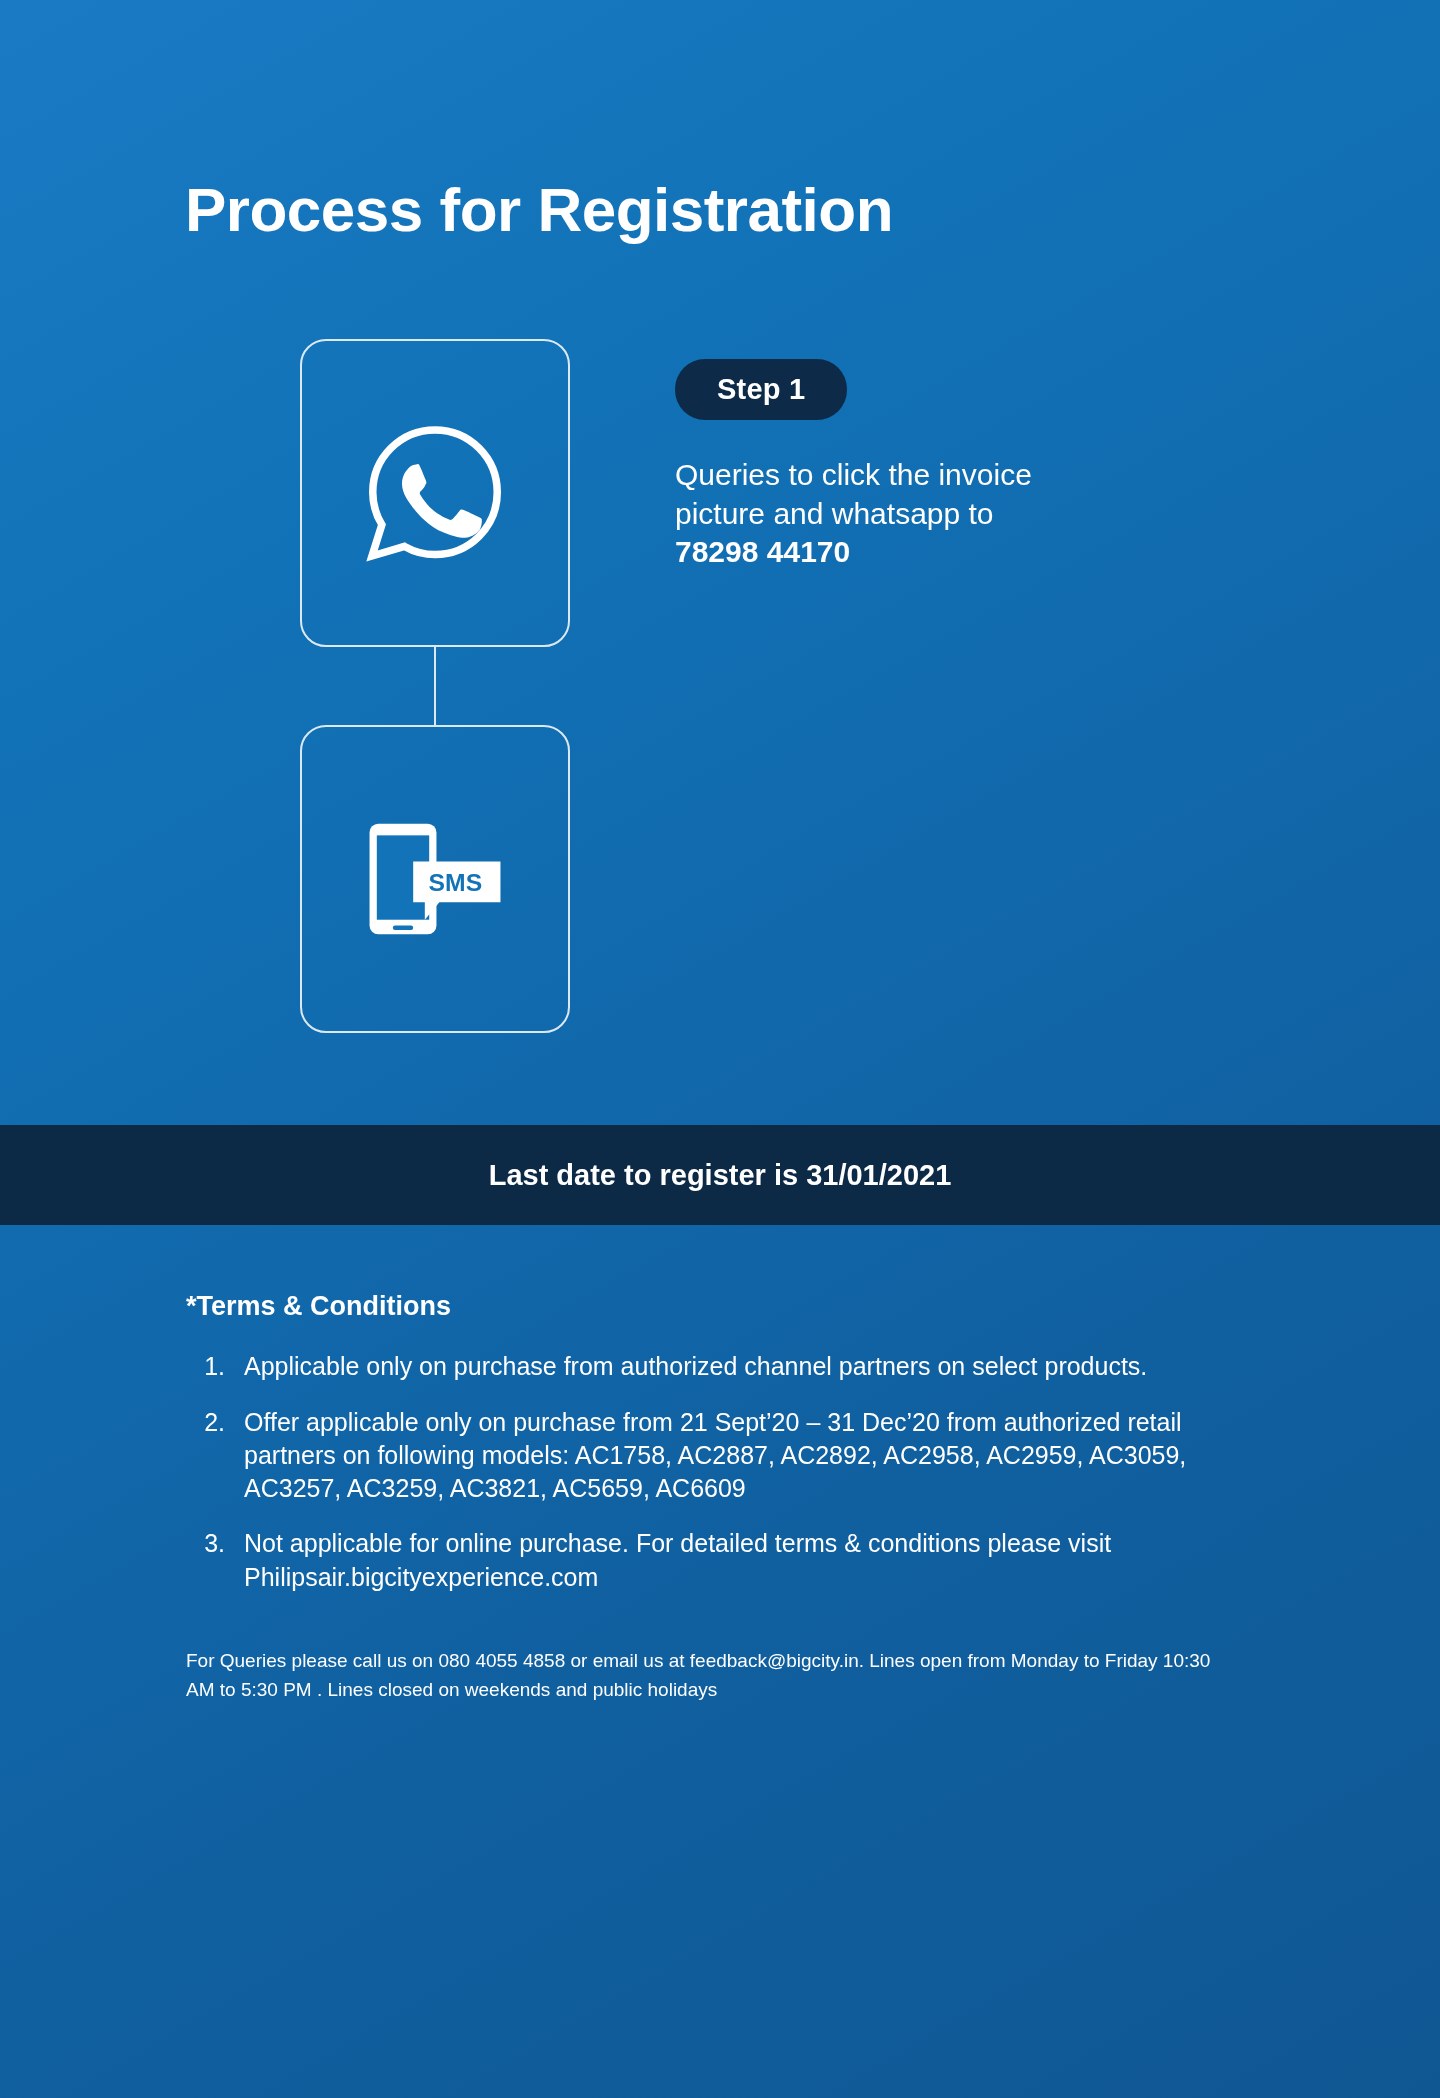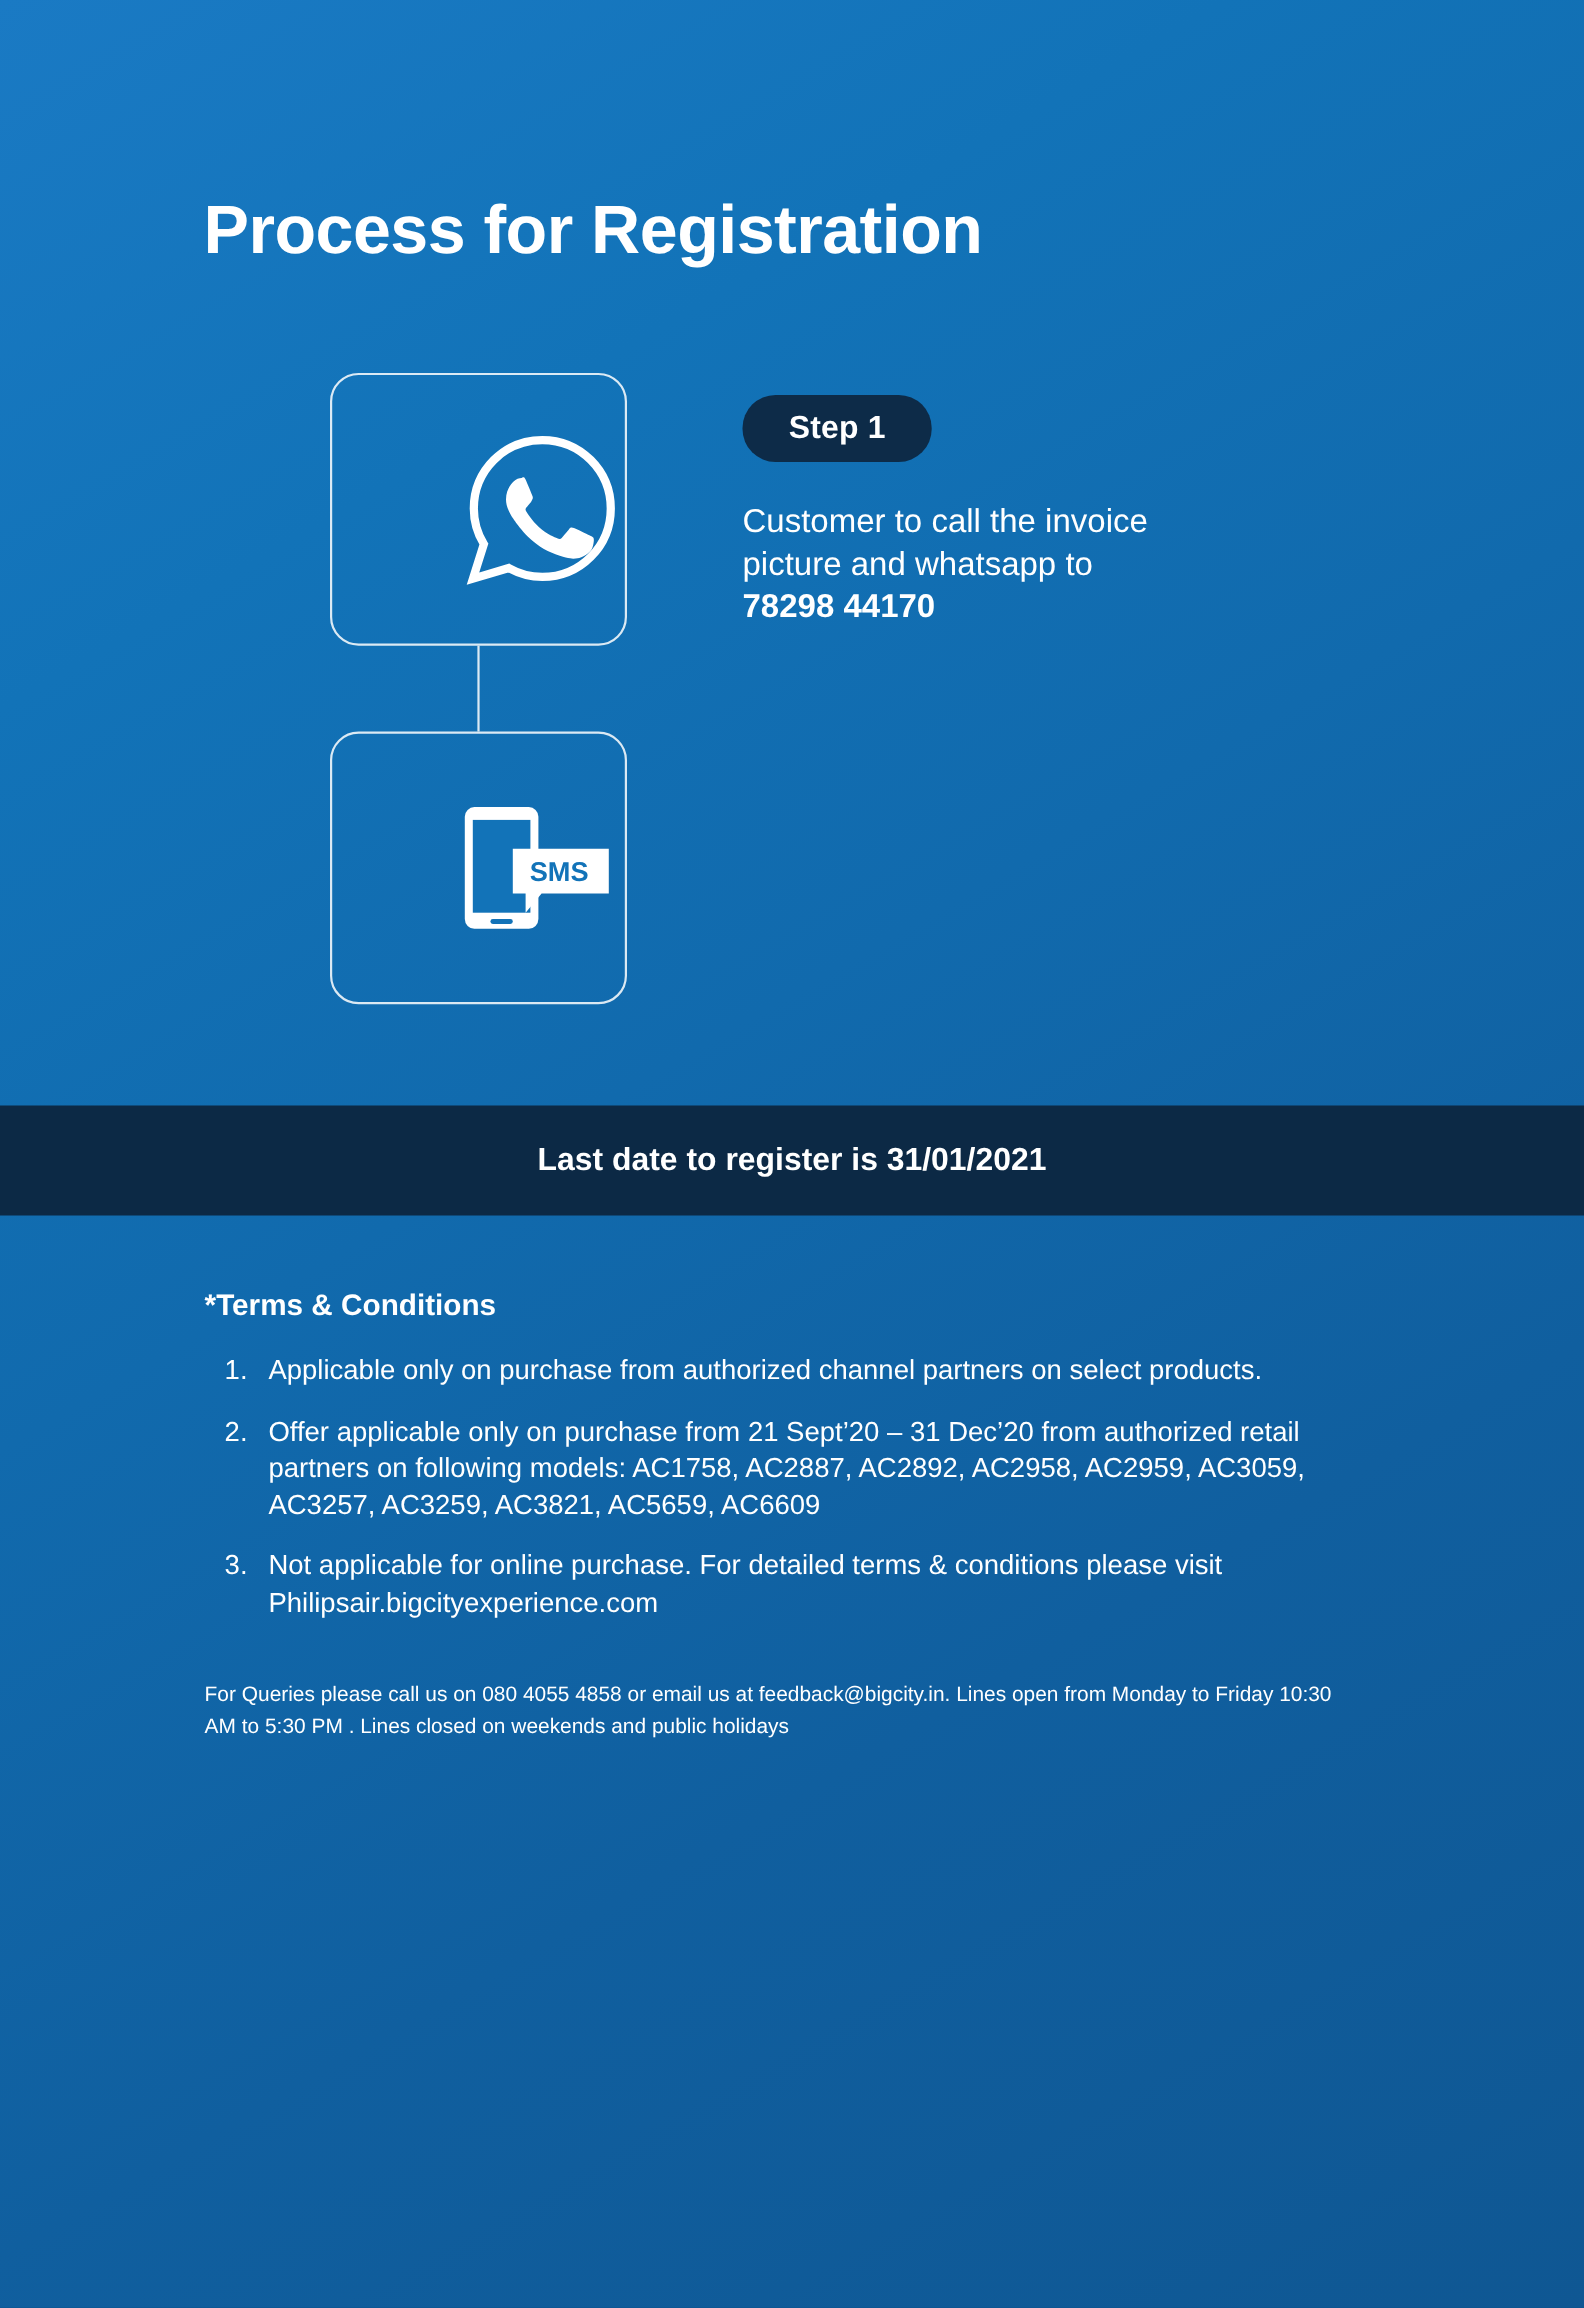--- a/index.html
+++ b/index.html
@@ -36,26 +36,26 @@
     padding-left: 300px;
     position: relative;
   }
   .step-row {
     display: flex;
     align-items: flex-start;
     position: relative;
   }
   .icon-box {
     width: 270px;
-    height: 248px;
+    height: 308px;
     border: 2px solid rgba(255,255,255,0.85);
     border-radius: 26px;
     display: flex;
     align-items: center;
-    justify-content: flex-end;
+    justify-content: center;
     flex: 0 0 auto;
   }
   .connector {
     width: 2px;
     height: 78px;
     background: rgba(255,255,255,0.85);
     margin-left: 134px;
   }
   .step-text {
     margin-left: 105px;
@@ -147,21 +147,21 @@
     <div class="step-row">
       <div class="icon-box">
         <svg class="wa-icon" viewBox="0 0 100 100">
           <path d="M50 8 C27 8 8.5 26.5 8.5 49.5 C8.5 57.4 10.7 64.8 14.6 71.1 L8 92 L29.7 85.6 C35.7 89 42.6 91 50 91 C73 91 91.5 72.5 91.5 49.5 C91.5 26.5 73 8 50 8 Z" fill="none" stroke="#ffffff" stroke-width="5"></path>
           <path d="M37.5 31 C36 31 34 31.6 32.6 33.2 C31.2 34.8 28 37.9 28 44 C28 50.2 32.7 56.2 33.4 57.1 C34 57.9 42.5 71.1 55.8 76.4 C66.8 80.8 69 79.9 71.4 79.7 C73.8 79.5 79.2 76.6 80.3 73.5 C81.4 70.4 81.4 67.8 81 67.2 C80.7 66.7 79.8 66.4 78.5 65.7 C77.2 65.1 70.4 61.7 69.2 61.3 C68 60.9 67.1 60.7 66.3 62 C65.4 63.3 62.7 66.4 61.9 67.2 C61.1 68.1 60.3 68.2 59 67.5 C57.7 66.9 53.2 65.4 47.9 60.7 C43.8 57 41 52.5 40.2 51.2 C39.4 49.9 40.1 49.2 40.8 48.5 C41.4 47.9 42.1 46.9 42.8 46.1 C43.4 45.3 43.6 44.7 44 43.9 C44.5 43 44.2 42.3 43.9 41.6 C43.6 41 40.9 34.2 39.7 31.7 C38.8 29.8 37.9 31 37.5 31 Z" fill="#ffffff"></path>
         </svg>
       </div>
       <div class="step-text">
         <div class="step-badge">Step 1</div>
         <div class="step-desc">
-          <span>Customer to call the invoice</span><br>
+          <span>Queries to click the invoice</span><br>
           <span>picture and whatsapp to</span><br>
           <span class="strong">78298 44170</span>
         </div>
       </div>
     </div>
 
     <div class="connector"></div>
 
     <div class="step-row">
       <div class="icon-box">

